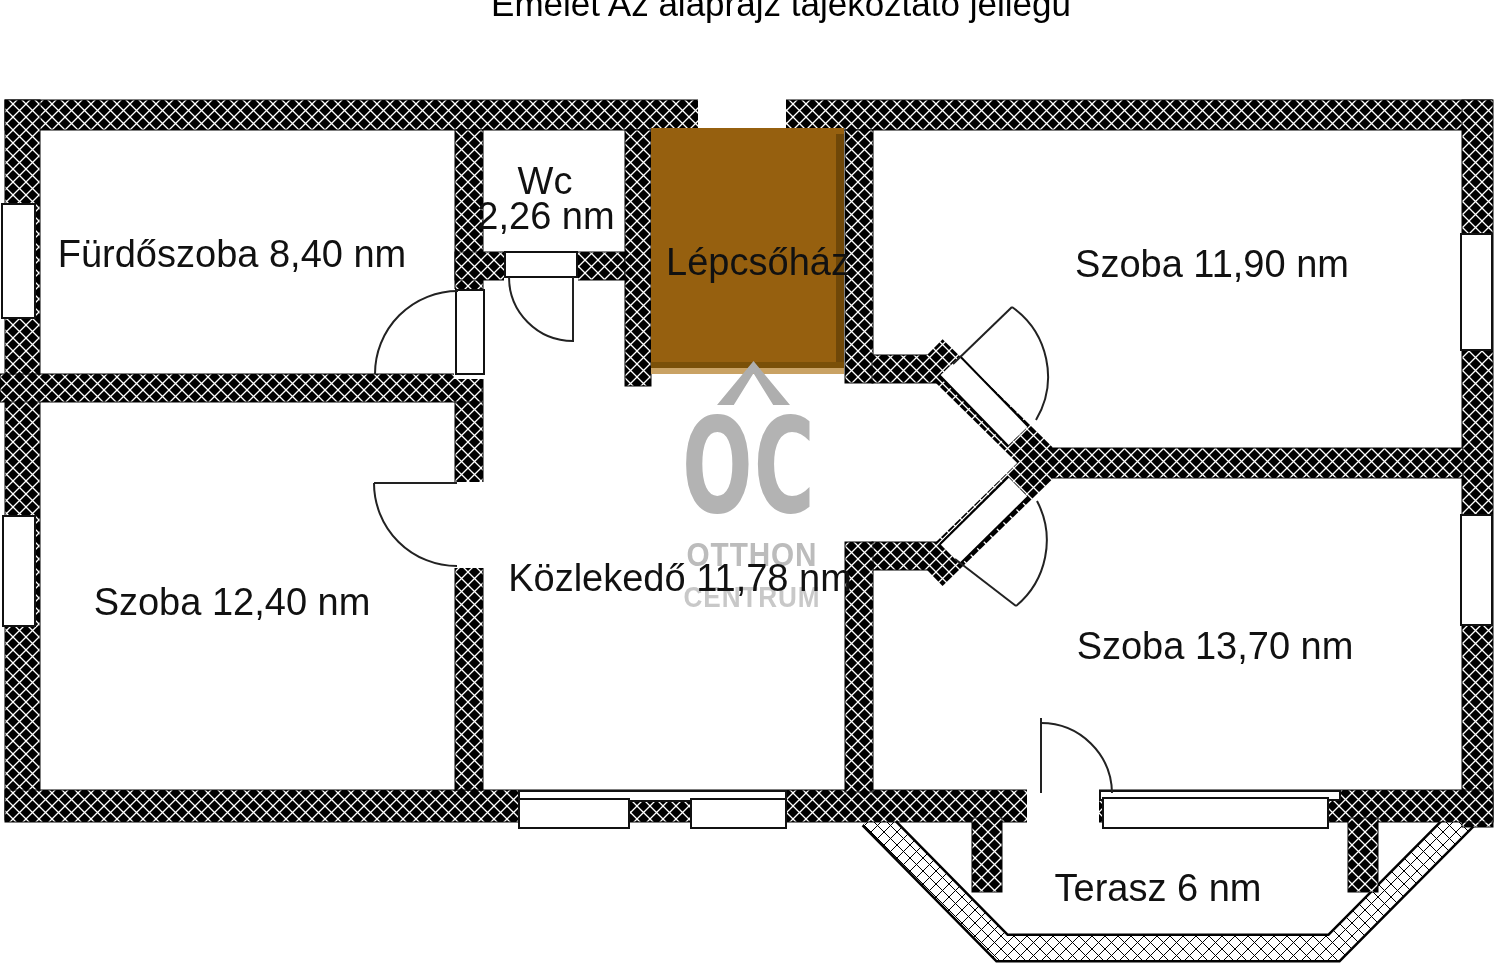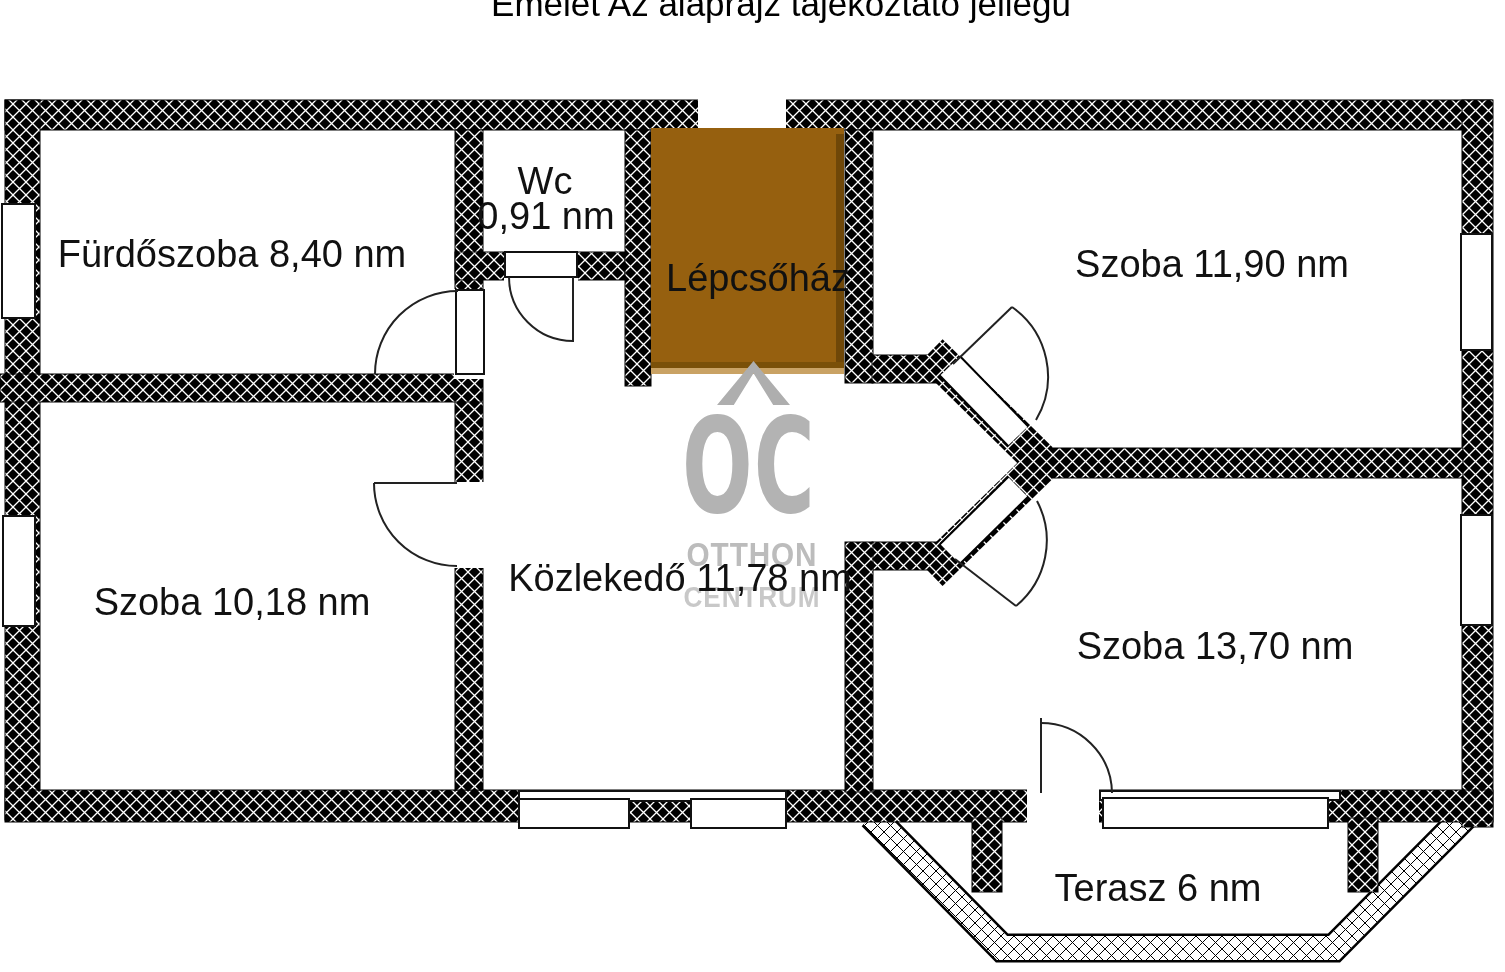--- a/index.html
+++ b/index.html
@@ -6,21 +6,21 @@
   .stage{position:relative;width:1505px;height:972px;background:#fff;overflow:hidden;
          font-family:"Liberation Sans",sans-serif;}
   .stage svg{position:absolute;left:0;top:0;z-index:1;}
   .title{position:absolute;left:781px;top:4px;transform:translate(-50%,-50%);
          font-size:35px;color:#000;white-space:nowrap;z-index:4;}
   .plan-label{position:absolute;transform:translate(-50%,-50%);font-size:38px;color:#111;
               white-space:nowrap;z-index:3;}
   #lbl-furdoszoba{left:232px;top:254px;}
   #lbl-wc1{left:545px;top:181px;}
   #lbl-wc2{left:546px;top:216px;}
-  #lbl-lepcsohaz{left:758px;top:262px;margin-top:16px;}
+  #lbl-lepcsohaz{left:758px;top:262px;}
   #lbl-szoba1190{left:1212px;top:264px;text-align:center;}
   #lbl-szoba1240{left:232px;top:602px;}
   #lbl-kozlekedo{left:680px;top:578px;}
   #lbl-szoba1370{left:1215px;top:646px;}
   #lbl-terasz{left:1158px;top:888px;}
   .wm{position:absolute;z-index:2;font-weight:bold;white-space:nowrap;color:#b3b3b3;}
   #wm-roof{left:717px;top:361px;width:73px;height:44px;background:#aeaeae;
            clip-path:polygon(0 100%,50% 0,100% 100%,77% 100%,50% 28%,23% 100%);}
   #wm-oc{left:749px;top:466px;transform:translate(-50%,-50%) scaleX(0.63);
          font-size:132px;letter-spacing:2px;font-family:"DejaVu Sans",sans-serif;}
@@ -127,20 +127,20 @@
 
   <div class="wm" id="wm-roof"></div>
   <div class="wm" id="wm-oc">OC</div>
   <div class="wm" id="wm-l1">OTTHON</div>
   <div class="wm" id="wm-l2">CENTRUM</div>
 
   <div class="title">Emelet Az alaprajz tájékoztató jellegű</div>
 
   <div class="plan-label" id="lbl-furdoszoba">Fürdőszoba 8,40 nm</div>
   <div class="plan-label" id="lbl-wc1">Wc</div>
-  <div class="plan-label" id="lbl-wc2">0,91 nm</div>
+  <div class="plan-label" id="lbl-wc2">2,26 nm</div>
   <div class="plan-label" id="lbl-lepcsohaz">Lépcsőház</div>
   <div class="plan-label" id="lbl-szoba1190">Szoba 11,90 nm</div>
-  <div class="plan-label" id="lbl-szoba1240">Szoba 10,18 nm</div>
+  <div class="plan-label" id="lbl-szoba1240">Szoba 12,40 nm</div>
   <div class="plan-label" id="lbl-kozlekedo">Közlekedő 11,78 nm</div>
   <div class="plan-label" id="lbl-szoba1370">Szoba 13,70 nm</div>
   <div class="plan-label" id="lbl-terasz">Terasz 6 nm</div>
 </div>
 
 </body></html>

